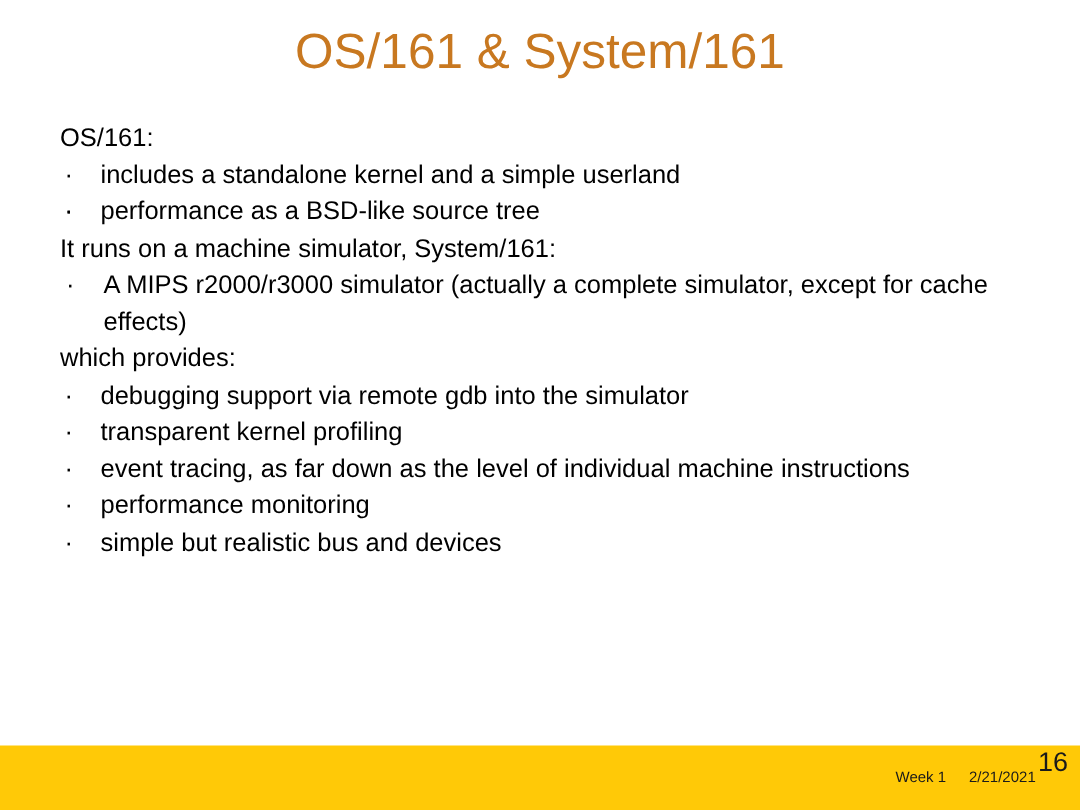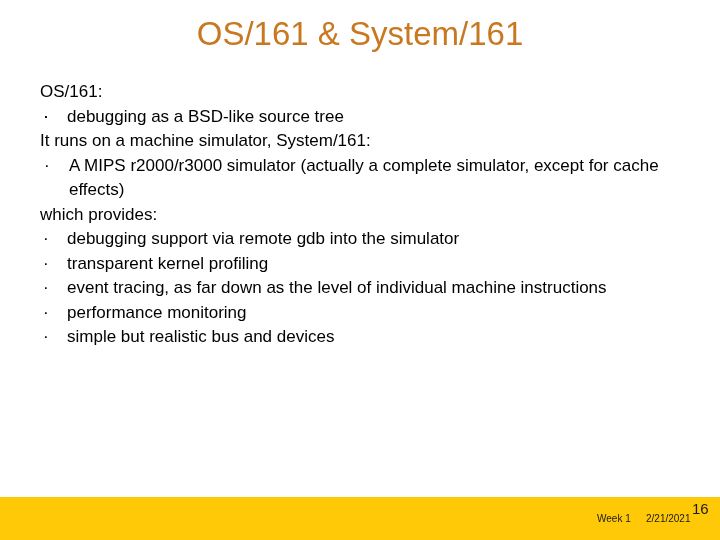--- a/index.html
+++ b/index.html
@@ -110,47 +110,48 @@
     top: 512px;
     font-size: 10px;
     line-height: 13px;
     color: #1a1a1a;
     white-space: nowrap;
   }
   .page-number {
     position: absolute;
     left: 692px;
     top: 500px;
-    font-size: 15px;
+    font-size: 18px;
     line-height: 17px;
     color: #1a1a1a;
     white-space: nowrap;
   }
 </style>
 </head>
 <body>
 
 <div class="slide">
 
   <div class="slide-title">OS/161 &amp; System/161</div>
 
   <div class="body-area">
 
     <div class="block">
       <p class="lead">OS/161:</p>
       <ul class="bullets">
         <li>
           <span class="dot">·</span>
+          <span>includes a standalone kernel and a simple userland</span>
         </li>
         <li>
           <span class="dot">·</span>
         </li>
         <li>
           <span class="dot">·</span>
-          <span>debugging as a BSD-like source tree</span>
+          <span>performance as a BSD-like source tree</span>
         </li>
       </ul>
     </div>
 
     <div class="block">
       <p class="lead">It runs on a machine simulator, System/161:</p>
       <ul class="bullets indent-wide">
         <li>
           <span class="dot">·</span>
           <span>A MIPS r2000/r3000 simulator (actually a complete simulator, except for cache effects)</span>

